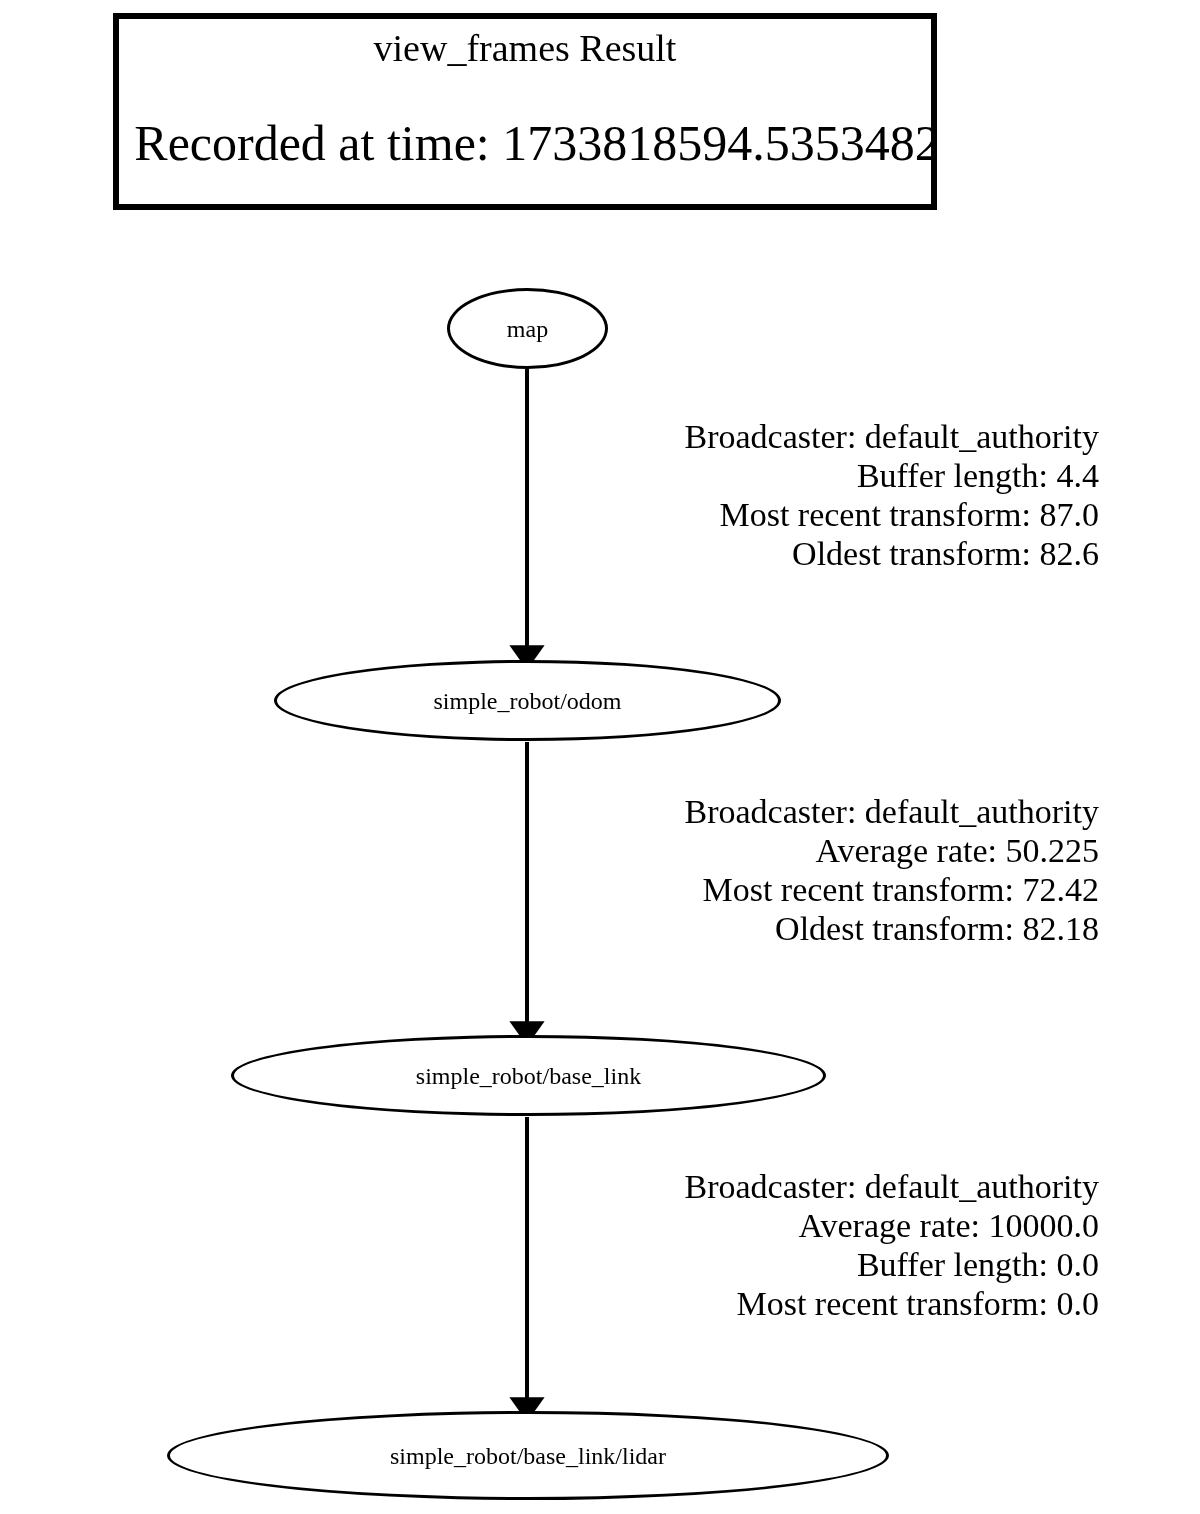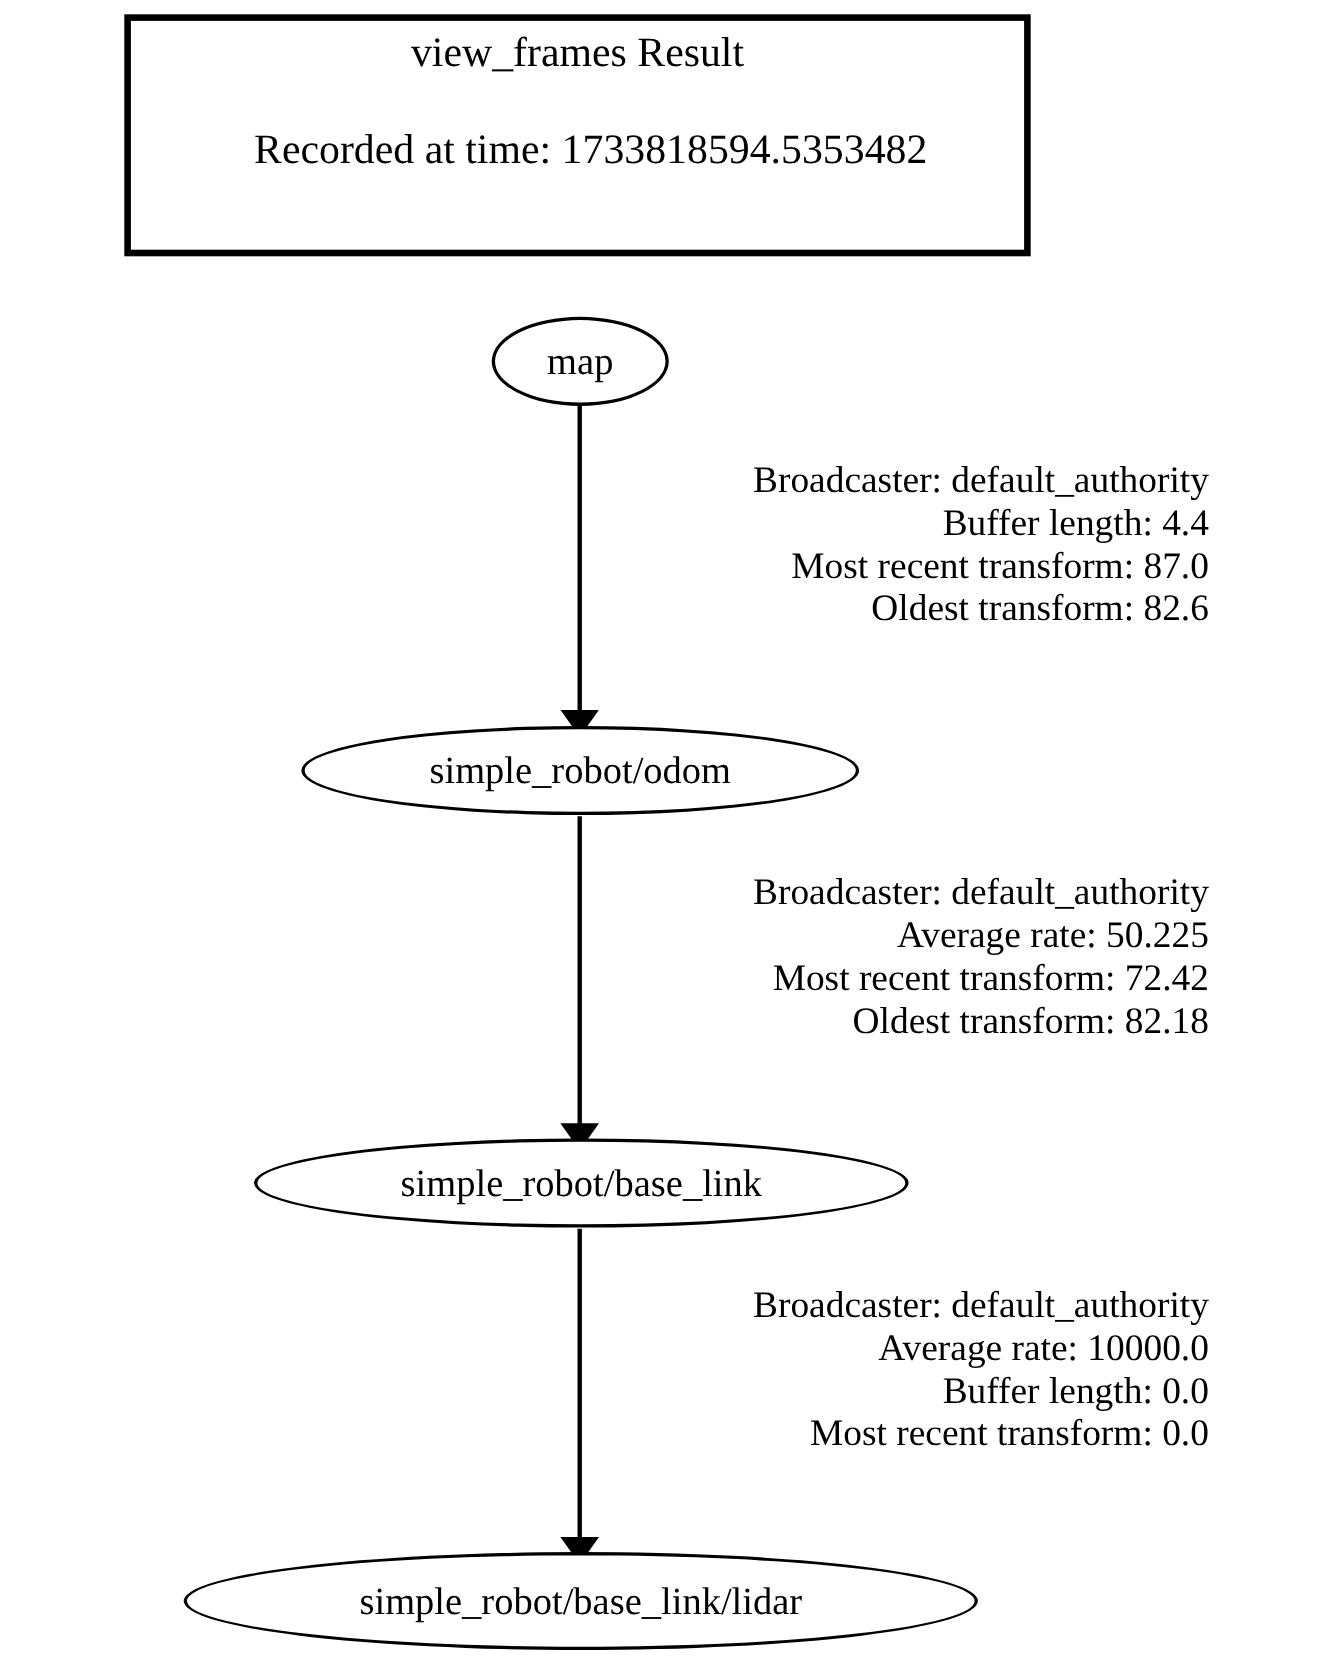--- a/index.html
+++ b/index.html
@@ -23,57 +23,57 @@
     width: 1200px;
     height: 1514px;
   }
 
   
   .title-box {
     position: absolute;
     left: 113px;
     top: 13px;
     width: 824px;
-    height: 220px;
+    height: 197px;
     box-sizing: border-box;
     border: 6px solid #000000;
     background: #ffffff;
     display: flex;
     flex-direction: column;
     align-items: center;
     justify-content: flex-start;
     padding-top: 8px;
   }
   .title-line-1 {
     font-size: 38px;
     line-height: 1.15;
     white-space: nowrap;
     text-align: center;
   }
   .title-line-2 {
-    font-size: 38px;
+    font-size: 50px;
     line-height: 1.15;
     white-space: nowrap;
     margin-top: 44px;
     margin-left: 24px;
   }
 
   
   .node {
     position: absolute;
     box-sizing: border-box;
     border: 3px solid #000000;
     border-radius: 50%;
     background: #ffffff;
     display: flex;
     align-items: center;
     justify-content: center;
   }
   .node-label {
-    font-size: 35px;
+    font-size: 24px;
     white-space: nowrap;
     line-height: 1;
     text-align: center;
   }
 
   #node-map        { left: 447px;  top: 288px;  width: 161px; height: 81px; }
   #node-odom       { left: 274px;  top: 660px;  width: 507px; height: 81px; align-items: center; }
   #node-base-link  { left: 231px;  top: 1035px; width: 595px; height: 81px; }
   #node-lidar      { left: 167px;  top: 1411px; width: 722px; height: 89px; }
 

